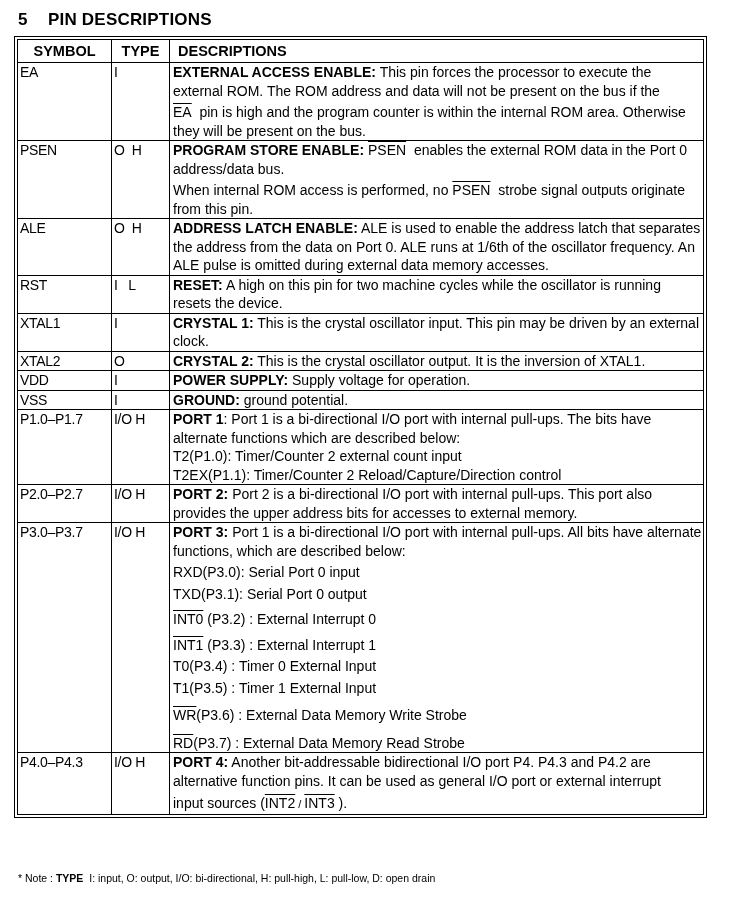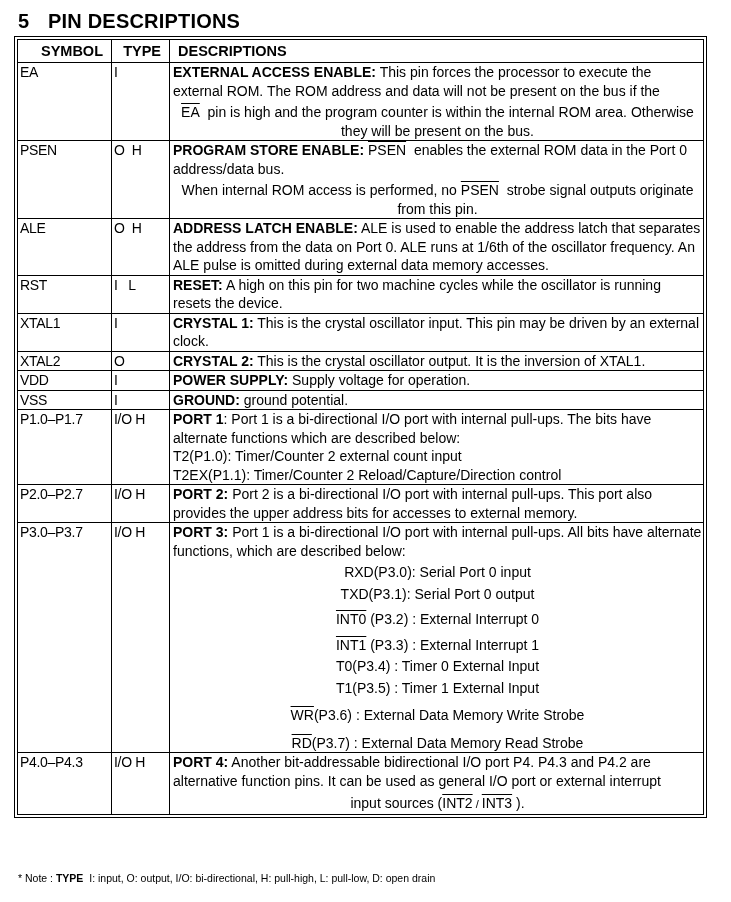--- a/index.html
+++ b/index.html
@@ -1,29 +1,29 @@
 <!DOCTYPE html>
 <html><head>
 <meta charset="utf-8">
 <style>
   html, body { margin:0; padding:0; background:#ffffff; }
   body { width:731px; height:902px; position:relative; overflow:hidden; font-family:"Liberation Sans", sans-serif; color:#000; }
-  .title { position:absolute; left:18px; top:10px; font-size:20px; font-weight:bold; letter-spacing:0.2px; }
+  .title { position:absolute; left:18px; top:10px; font-size:17px; font-weight:bold; letter-spacing:0.2px; }
   .title .num { display:inline-block; width:30px; }
   .tbl-wrap { position:absolute; left:14px; top:36px; width:693px; border:1px solid #000; padding:2px; box-sizing:border-box; }
   table { border-collapse:collapse; width:100%; table-layout:fixed; }
   td, th { border:1px solid #000; vertical-align:top; padding:0 2px; font-size:14px; line-height:18.5px; }
-  th { font-weight:bold; font-size:14.5px; text-align:right; padding:3px 8px 2px 8px; line-height:17px; }
+  th { font-weight:bold; font-size:14.5px; text-align:center; padding:3px 8px 2px 8px; line-height:17px; }
   th.desc { text-align:left; }
   col.c1 { width:94px; } col.c2 { width:58px; } col.c3 { width:auto; }
   td.sym, td.typ { padding-left:2px; font-size:14px; letter-spacing:-0.3px; }
   td.desc { padding-left:3px; padding-right:1px;margin-left:47px; }
   .desc b { font-weight:bold; }
   .line { display:block; }
-  .gap { margin-top:3px;text-align:center; }
+  .gap { margin-top:3px; }
   .ov { text-decoration:overline; }
   .note { position:absolute; left:18px; top:872px; font-size:10.5px; }
   .note b { font-weight:bold; }
 </style>
 </head>
 <body>
 
 <div class="title">
   <span class="num">5</span><span>PIN DESCRIPTIONS</span>
 </div>

